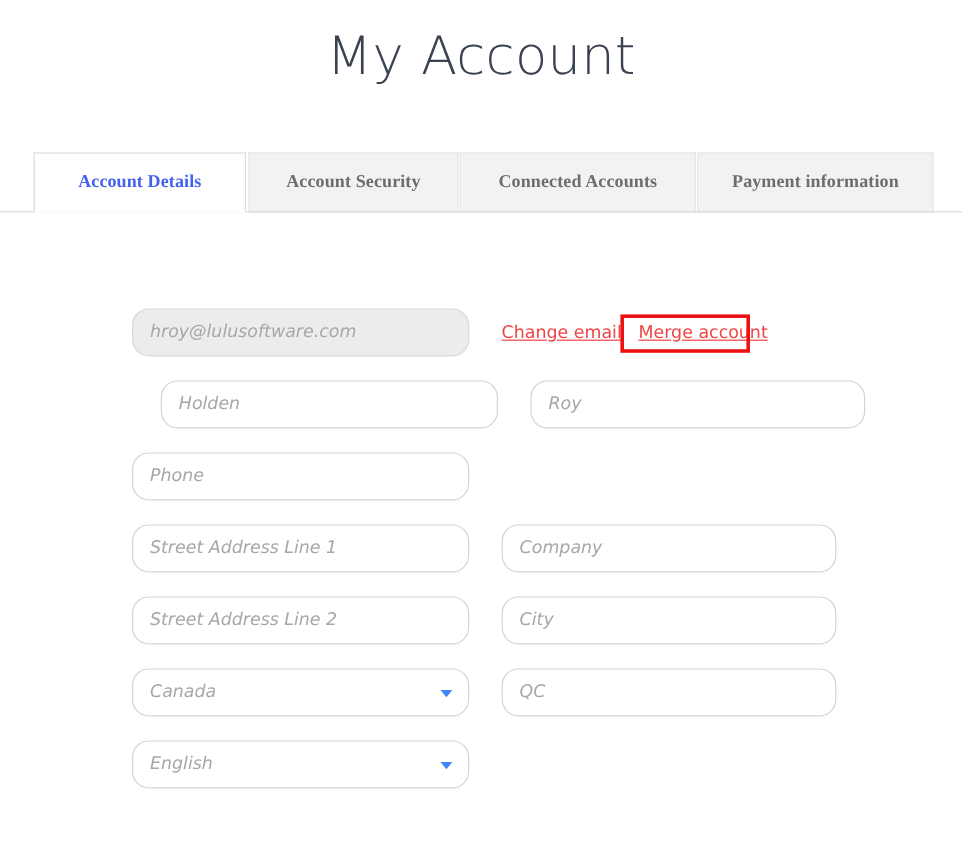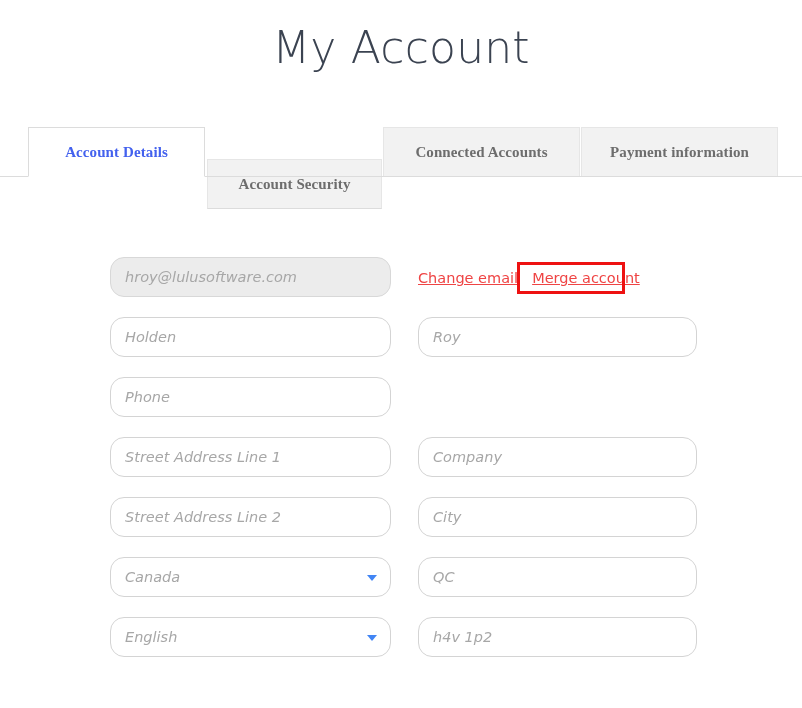--- a/index.html
+++ b/index.html
@@ -67,21 +67,21 @@
   }
   .tab.active {
     background: #ffffff;
     color: #4361ee;
     font-weight: 700;
     border: 1px solid #dcdcdc;
     border-bottom: 1px solid #ffffff;
     z-index: 3;
   }
   .tab-0 { left: 28px;  width: 177px; }
-  .tab-1 { left: 207px; width: 175px; margin-top: 32px; }
+  .tab-1 { left: 207px; width: 175px; }
   .tab-2 { left: 383px; width: 197px; }
   .tab-3 { left: 581px; width: 197px; }
 
   
   .form-area {
     position: absolute;
     left: 0;
     top: 178px;
     width: 802px;
     height: 530px;
@@ -121,21 +121,21 @@
     border-left: 5px solid transparent;
     border-right: 5px solid transparent;
     border-top: 6px solid #4285f4;
   }
 
   
   .col-left  { left: 110px; width: 281px; }
   .col-right { left: 418px; width: 279px; }
 
   .row-0 { top: 79px; }
-  .row-1 { top: 139px; }
+  .row-1 { top: 139px; margin-left: 24px; }
   .row-2 { top: 199px; }
   .row-3 { top: 259px; }
   .row-4 { top: 319px; }
   .row-5 { top: 379px; padding-left: 29px; }
   .row-6 { top: 439px; }
 
   
   .links-row {
     position: absolute;
     left: 418px;
@@ -224,19 +224,16 @@
   </div>
   <div class="field col-right row-3">
     <div class="ph">Company</div>
   </div>
   <div class="field col-right row-4">
     <div class="ph">City</div>
   </div>
   <div class="field col-right row-5">
     <div class="ph">QC</div>
   </div>
-  <div class="field col-right row-6">
-    <div class="ph">h4v 1p2</div>
-  </div>
 
 </div>
 
 <div class="highlight-box"></div>
 
 </body></html>

